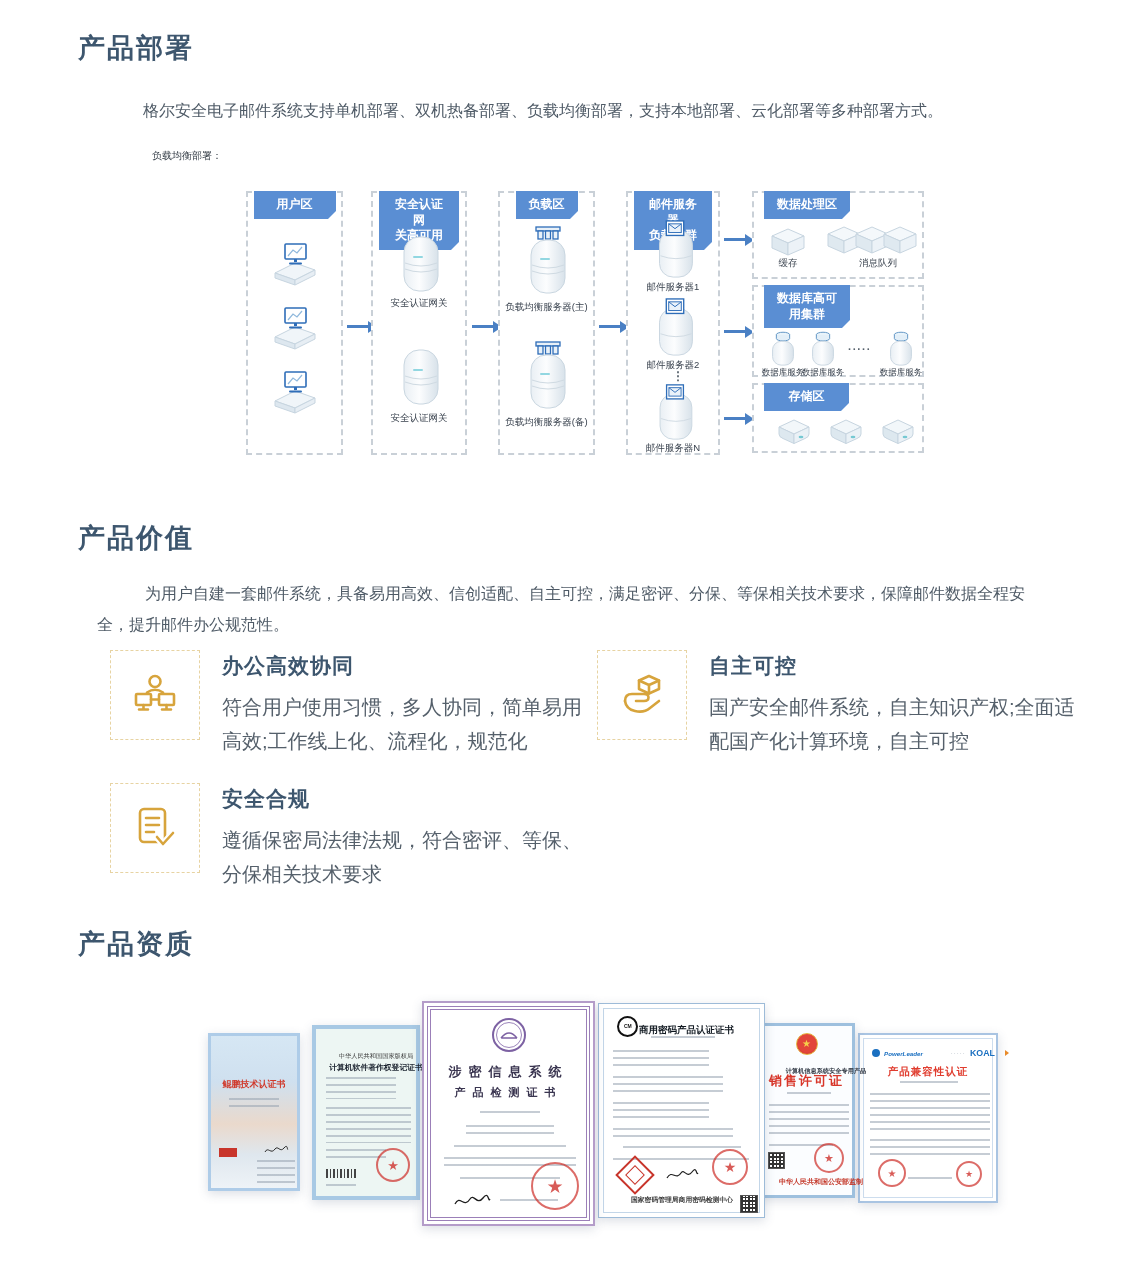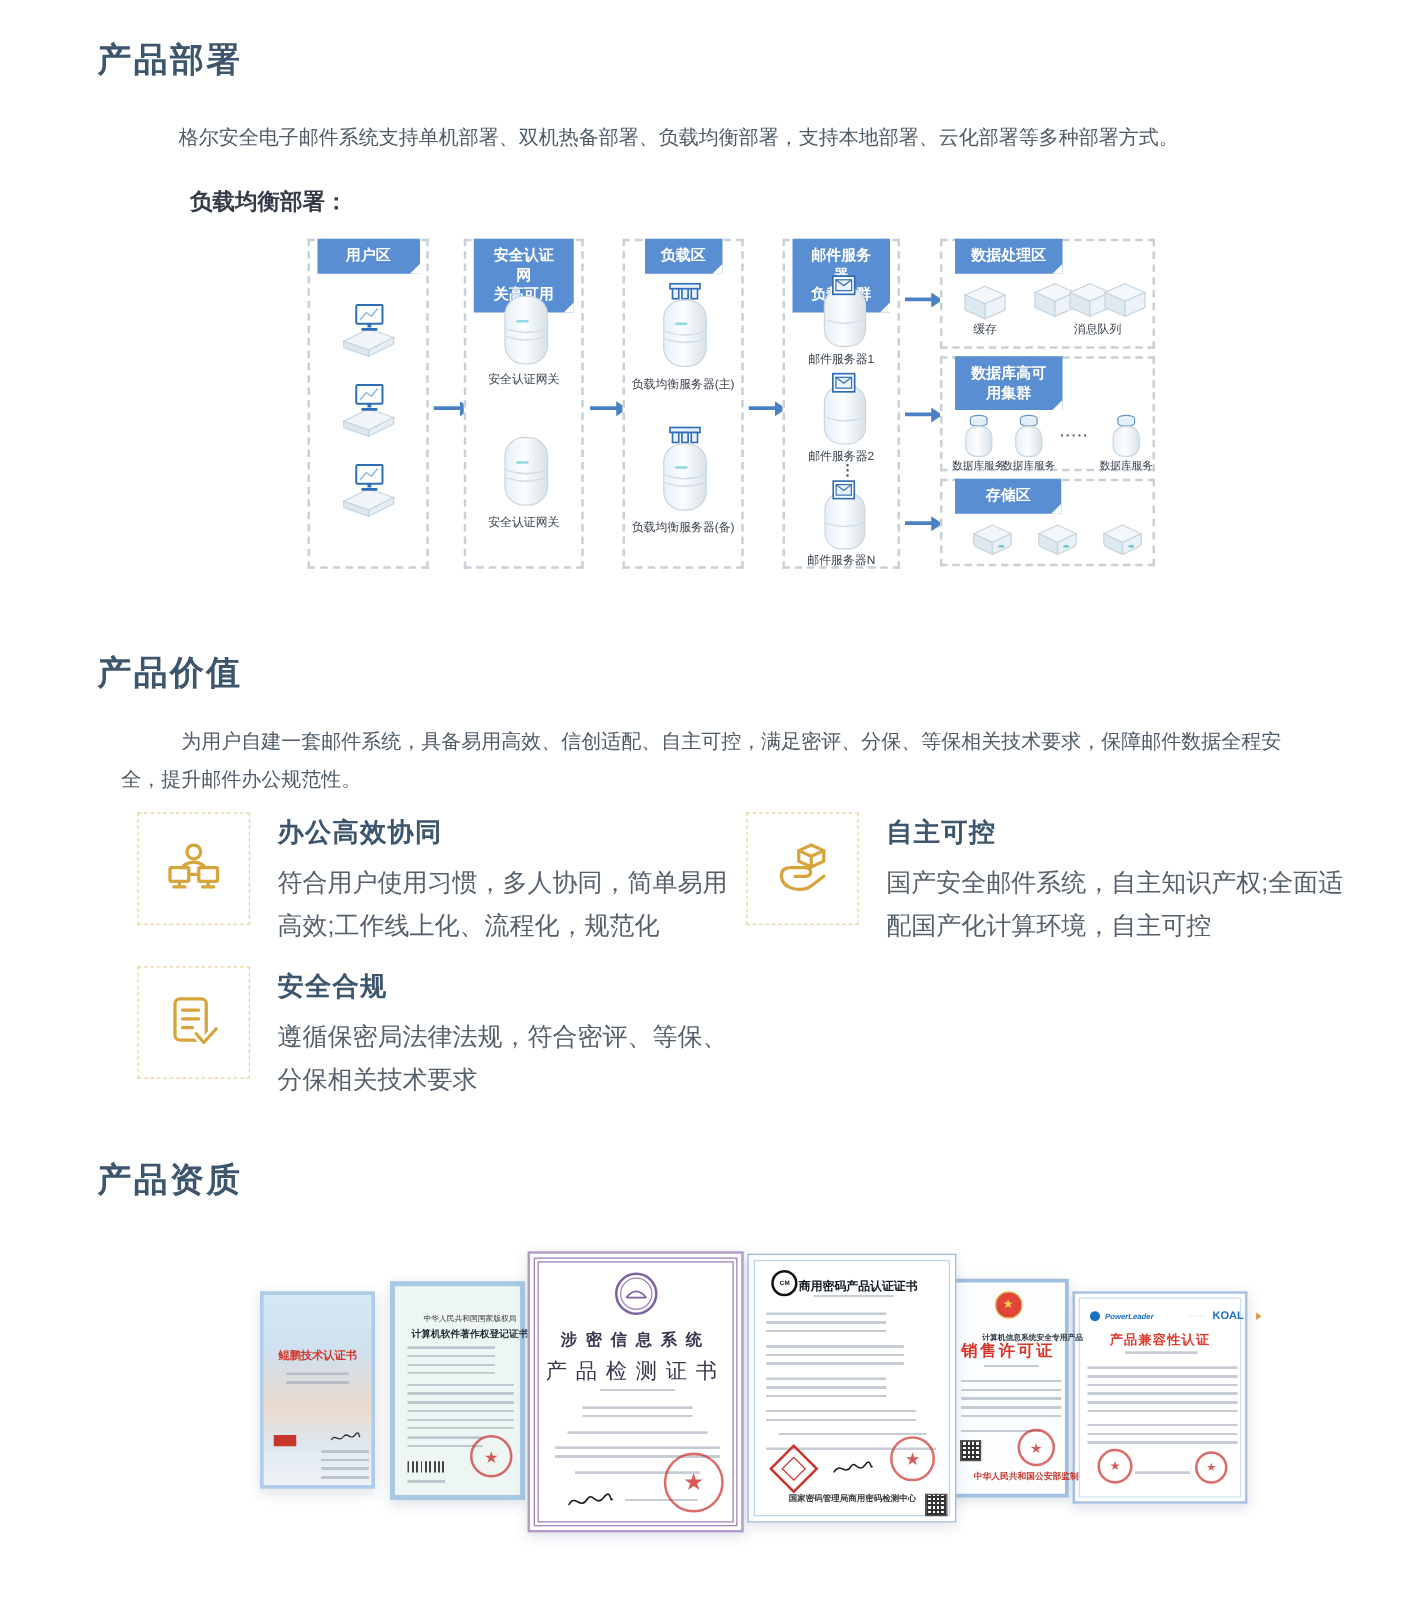--- a/index.html
+++ b/index.html
@@ -1,40 +1,40 @@
 <!DOCTYPE html>
 <html><head>
 <meta charset="utf-8">
 <style>
   html,body{margin:0;padding:0;background:#fff;}
   .page{position:relative;width:1136px;height:1287px;background:#fff;overflow:hidden;
         font-family:"Liberation Sans",sans-serif;color:#3c4652;}
   .sec-title{position:absolute;font-size:27px;font-weight:bold;color:#3d566e;letter-spacing:2px;}
   .para{position:absolute;font-size:16px;color:#4e5a66;line-height:31px;}
-  .sub-label{position:absolute;font-size:18px;font-weight:bold;color:#333c46;}
+  .sub-label{position:absolute;font-size:10px;font-weight:normal;color:#333c46;}
 
   
   .diagram{position:absolute;left:0;top:185px;width:1136px;height:285px;}
   .dz{position:absolute;border:2px dashed #c9d0d7;background:#fff;box-sizing:border-box;}
   .dz-h{position:absolute;top:-2px;left:50%;transform:translateX(-50%);background:#5a8ed3;color:#fff;
         font-size:12px;font-weight:bold;text-align:center;padding:6px 13px;box-sizing:border-box;line-height:1.3;}
   .dz-h.lft{left:10px;transform:none;}
   .dz-h::after{content:"";position:absolute;right:0;bottom:0;width:0;height:0;
         border-style:solid;border-width:0 0 8px 8px;border-color:transparent transparent #fff transparent;}
   .hl{display:block;}
   .dicon{position:absolute;line-height:0;}
   .dlabel{position:absolute;font-size:9.5px;color:#39424e;text-align:center;width:100%;left:0;}
   .dlabel.w{width:auto;}
   .ddots{position:absolute;font-weight:bold;color:#55606b;}
   .arr{position:absolute;width:22px;height:3px;background:#4a80c4;}
   .arr::after{content:"";position:absolute;right:-8px;top:-4.5px;width:0;height:0;
         border-left:9px solid #4a80c4;border-top:6px solid transparent;border-bottom:6px solid transparent;}
 
   
-  .cards{position:absolute;left:110px;top:650px;display:grid;grid-template-columns:487px 487px;row-gap:14px;}
+  .cards{position:absolute;left:110px;top:650px;display:grid;grid-template-columns:487px 487px;row-gap:24px;}
   .card{display:flex;gap:22px;}
   .icon-box{width:90px;height:90px;border:1px dashed #e7d3a2;display:flex;align-items:center;justify-content:center;flex:none;box-sizing:border-box;}
   .card h3{font-size:21px;color:#3d566e;margin:2px 0 10px;font-weight:bold;letter-spacing:1px;}
   .card p{font-size:20px;color:#55606b;line-height:1.72;margin:0;width:368px;}
   .fico{stroke:#d7a43c;stroke-width:2.6;fill:none;stroke-linecap:round;stroke-linejoin:round;}
 
   
   .certs{position:absolute;left:0;top:998px;width:1136px;height:250px;}
   .cert{position:absolute;box-sizing:border-box;box-shadow:0 3px 10px rgba(60,80,110,.18);background:#fff;}
   .tl{position:absolute;background-image:repeating-linear-gradient(to bottom,#97a3b1 0 2px,transparent 2px 7px);opacity:.55;}
@@ -382,21 +382,21 @@
     </div>
 
     <div class="cert" style="left:422px;top:3px;width:173px;height:225px;z-index:6;border:2px solid #b49cc9">
       <div style="position:absolute;inset:3px;border:4px double #9b7fb8"></div>
       <div class="c-center" style="top:14px"><svg width="36" height="36">
             <circle cx="18" cy="18" r="16" fill="none" stroke="#7d62a3" stroke-width="2"></circle>
             <circle cx="18" cy="18" r="12.5" fill="none" stroke="#9b84ba"></circle>
             <path d="M10 21 q8 -10 16 0 M10 21 h16" fill="none" stroke="#7d62a3" stroke-width="1.4"></path>
           </svg></div>
       <div class="c-center" style="top:60px;font-size:13px;font-weight:bold;letter-spacing:7px;color:#3a3550;font-family:'Liberation Serif',serif">涉密信息系统</div>
-      <div class="c-center" style="top:82px;font-size:17px;font-weight:normal;letter-spacing:7px;color:#3a3550;font-family:'Liberation Serif',serif">产品检测证书</div>
+      <div class="c-center" style="top:82px;font-size:11px;font-weight:bold;letter-spacing:7px;color:#3a3550;font-family:'Liberation Serif',serif">产品检测证书</div>
       <div class="tl" style="left:56px;top:108px;width:60px;height:6px"></div>
       <div class="tl" style="left:42px;top:122px;width:88px;height:14px"></div>
       <div class="tl" style="left:30px;top:142px;width:112px;height:6px"></div>
       <div class="tl" style="left:20px;top:154px;width:132px;height:13px"></div>
       <div class="tl" style="left:36px;top:174px;width:100px;height:6px"></div>
       <div class="sig" style="left:28px;top:188px"><svg width="40" height="20">
             <path d="M3 13 C8 3 12 18 18 8 C22 2 25 15 31 7 S36 12 38 8" stroke="#1d1d1d" stroke-width="1.3" fill="none"></path>
           </svg></div>
       <div class="tl" style="left:76px;top:196px;width:58px;height:6px"></div>
       <div class="seal" style="right:14px;bottom:14px;width:44px;height:44px;font-size:19px;border-width:2.5px">★</div>

